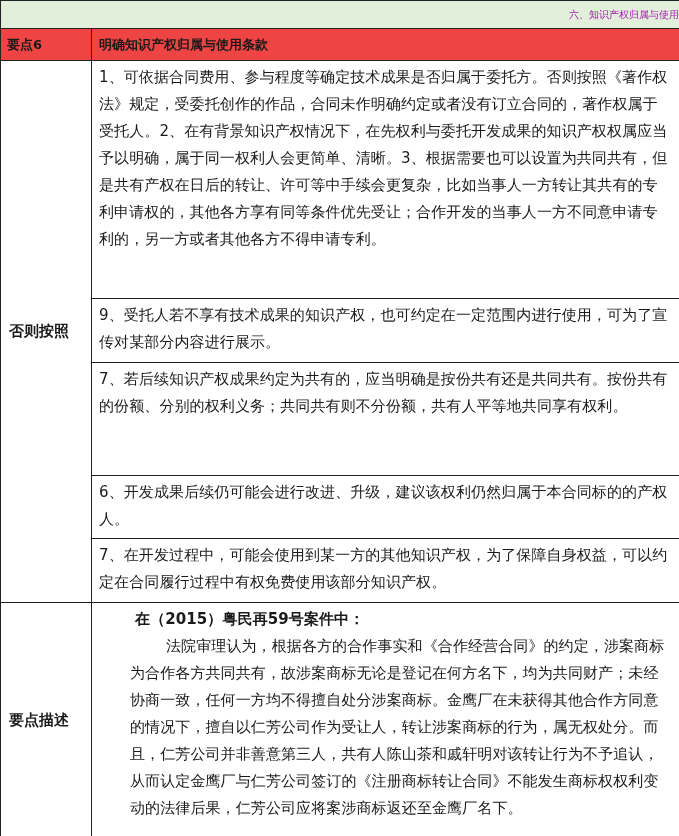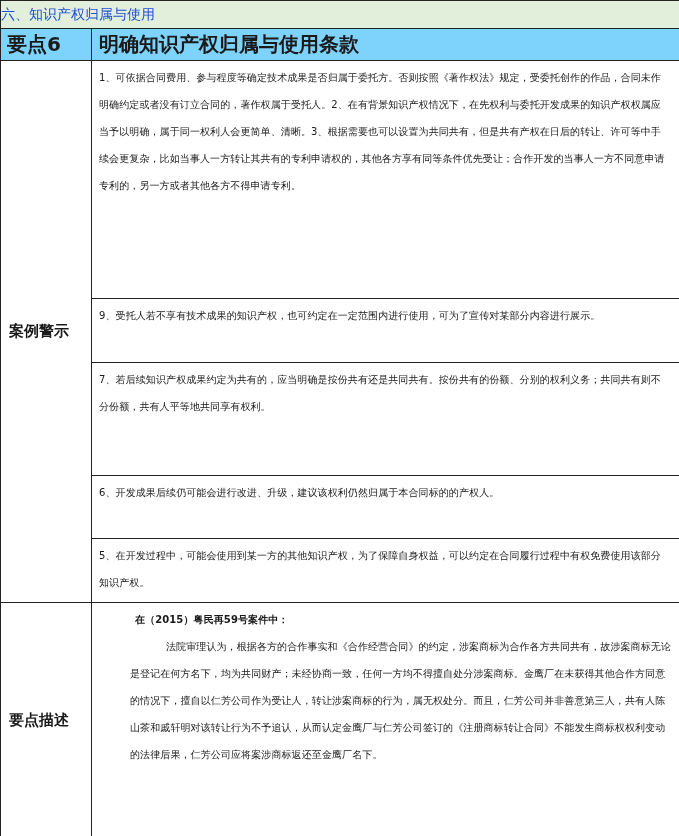--- a/index.html
+++ b/index.html
@@ -1,24 +1,24 @@
 <!DOCTYPE html>
 <html><head>
 <meta charset="utf-8">
 <style>
   html, body { margin: 0; padding: 0; background: #ffffff; }
   body { width: 679px; height: 836px; overflow: hidden; font-family: "DejaVu Sans", "Liberation Sans", sans-serif; color: #1a1a1a; }
   table { border-collapse: collapse; width: 679px; table-layout: fixed; }
   td { border: 1px solid #222; vertical-align: top; padding: 0; }
-  .title-row td { background: #e2efda; height: 27px; text-align: left; font-size: 14px; line-height: 27px; color: #1d4ed8; }
-  .head-row td { background: #7dd3fc; height: 31px; font-size: 20px; font-weight: bold; line-height: 31px; color: #1a1a1a; }
+  .title-row td { background: #e2efda; height: 27px; text-align: right; font-size: 10px; line-height: 27px; color: #a21caf; }
+  .head-row td { background: #ef4444; height: 31px; font-size: 13px; font-weight: bold; line-height: 31px; color: #1a1a1a; }
   .head-row td.left { padding-left: 6px; }
   .head-row td.right { padding-left: 7px; margin-top: 13px; }
   .label-cell { width: 90px; vertical-align: middle; font-weight: bold; font-size: 15px; padding-left: 8px !important; }
-  .content { font-size: 10px; line-height: 27px; padding: 3px 8px 3px 7px !important; letter-spacing: 0.1px; }
+  .content { font-size: 15px; line-height: 27px; padding: 3px 8px 3px 7px !important; letter-spacing: 0.1px; }
   .case-head { font-weight: bold; text-indent: 36px; }
   .indent { text-indent: 36px; margin-left: 31px; }
 </style>
 </head>
 <body>
 
 <table>
   <colgroup>
     <col style="width:91px">
     <col style="width:588px">
@@ -26,34 +26,34 @@
   <tbody>
       <tr class="title-row">
     <td colspan="2">六、知识产权归属与使用</td>
   </tr>
   <tr class="head-row">
     <td class="left">要点6</td>
     <td class="right">明确知识产权归属与使用条款</td>
   </tr>
 
   <tr>
-    <td class="label-cell" rowspan="5">案例警示</td>
+    <td class="label-cell" rowspan="5">否则按照</td>
     <td class="content" style="height:231px">1、可依据合同费用、参与程度等确定技术成果是否归属于委托方。否则按照《著作权法》规定，受委托创作的作品，合同未作明确约定或者没有订立合同的，著作权属于受托人。2、在有背景知识产权情况下，在先权利与委托开发成果的知识产权权属应当予以明确，属于同一权利人会更简单、清晰。3、根据需要也可以设置为共同共有，但是共有产权在日后的转让、许可等中手续会更复杂，比如当事人一方转让其共有的专利申请权的，其他各方享有同等条件优先受让；合作开发的当事人一方不同意申请专利的，另一方或者其他各方不得申请专利。</td>
   </tr>
   <tr>
     <td class="content" style="height:57px">9、受托人若不享有技术成果的知识产权，也可约定在一定范围内进行使用，可为了宣传对某部分内容进行展示。</td>
   </tr>
   <tr>
     <td class="content" style="height:106px">7、若后续知识产权成果约定为共有的，应当明确是按份共有还是共同共有。按份共有的份额、分别的权利义务；共同共有则不分份额，共有人平等地共同享有权利。</td>
   </tr>
   <tr>
     <td class="content" style="height:56px">6、开发成果后续仍可能会进行改进、升级，建议该权利仍然归属于本合同标的的产权人。</td>
   </tr>
   <tr>
-    <td class="content" style="height:57px">5、在开发过程中，可能会使用到某一方的其他知识产权，为了保障自身权益，可以约定在合同履行过程中有权免费使用该部分知识产权。</td>
+    <td class="content" style="height:57px">7、在开发过程中，可能会使用到某一方的其他知识产权，为了保障自身权益，可以约定在合同履行过程中有权免费使用该部分知识产权。</td>
   </tr>
 
   <tr>
     <td class="label-cell">要点描述</td>
     <td class="content" style="height:228px">
       <div class="case-head">在（2015）粤民再59号案件中：</div>
       <div class="indent">法院审理认为，根据各方的合作事实和《合作经营合同》的约定，涉案商标为合作各方共同共有，故涉案商标无论是登记在何方名下，均为共同财产；未经协商一致，任何一方均不得擅自处分涉案商标。金鹰厂在未获得其他合作方同意的情况下，擅自以仁芳公司作为受让人，转让涉案商标的行为，属无权处分。而且，仁芳公司并非善意第三人，共有人陈山茶和戚轩明对该转让行为不予追认，从而认定金鹰厂与仁芳公司签订的《注册商标转让合同》不能发生商标权权利变动的法律后果，仁芳公司应将案涉商标返还至金鹰厂名下。</div>
     </td>
   </tr>
 

